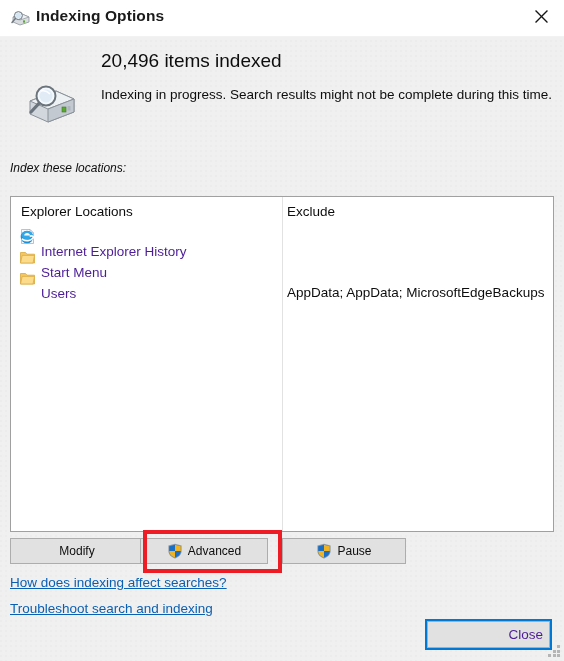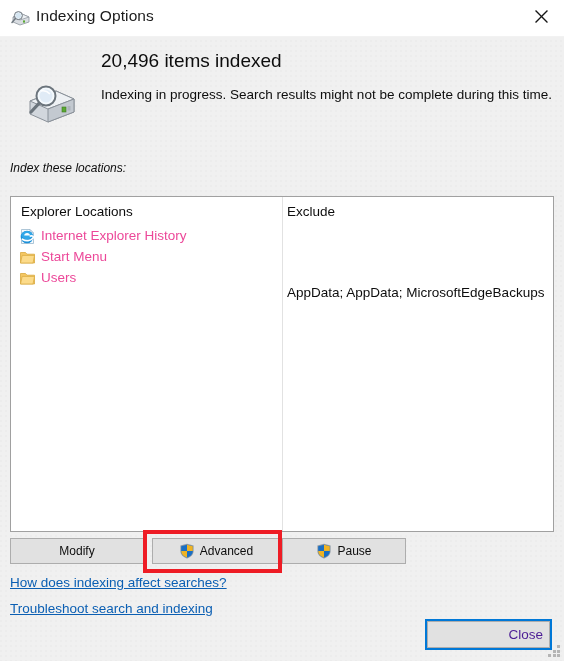--- a/index.html
+++ b/index.html
@@ -27,20 +27,21 @@
   }
 
   
   .titlebar {
     position: absolute;
     left: 0; top: 0;
     width: 564px;
     height: 36px;
     background: #ffffff;
     border-bottom: 1px solid #f2f2f2;
+    font-weight: bold;
   }
   .title-icon {
     position: absolute;
     left: 10px; top: 9px;
     width: 20px; height: 18px;
   }
   .title-text {
     position: absolute;
     left: 36px; top: 7px;
     font-size: 15.5px;
@@ -119,23 +120,23 @@
     width: 544px;
     height: 20px;
   }
   .row .ico {
     position: absolute;
     left: 8px; top: 1px;
     width: 17px; height: 17px;
   }
   .row .label {
     position: absolute;
-    left: 30px; top: 1px;
-    font-size: 13.5px;
-    color: #ec4899;
+    left: 30px; top: 17px;
+    font-size: 13.5px;
+    color: #4c1d95;
     white-space: nowrap;
   }
   .exclude-cell {
     position: absolute;
     left: 276px;
     font-size: 13.5px;
     color: #0d0d0d;
     white-space: nowrap;
   }
 
@@ -153,21 +154,21 @@
     align-items: center;
     justify-content: center;
     gap: 5px;
     padding: 0;
     cursor: default;
     white-space: nowrap;
     text-align: center;
   }
   .btn .shield { width: 16px; height: 16px; flex: none; }
   #modify-button   { left: 10px;  top: 538px; width: 134px; }
-  #advanced-button { left: 152px; top: 538px; width: 128px; }
+  #advanced-button { left: 140px; top: 538px; width: 128px; }
   #pause-button    { left: 282px; top: 538px; width: 124px; }
 
   .redbox {
     position: absolute;
     left: 143px; top: 530px;
     width: 139px; height: 43px;
     box-sizing: border-box;
     border: 4px solid #ee1c25;
     pointer-events: none;
   }

